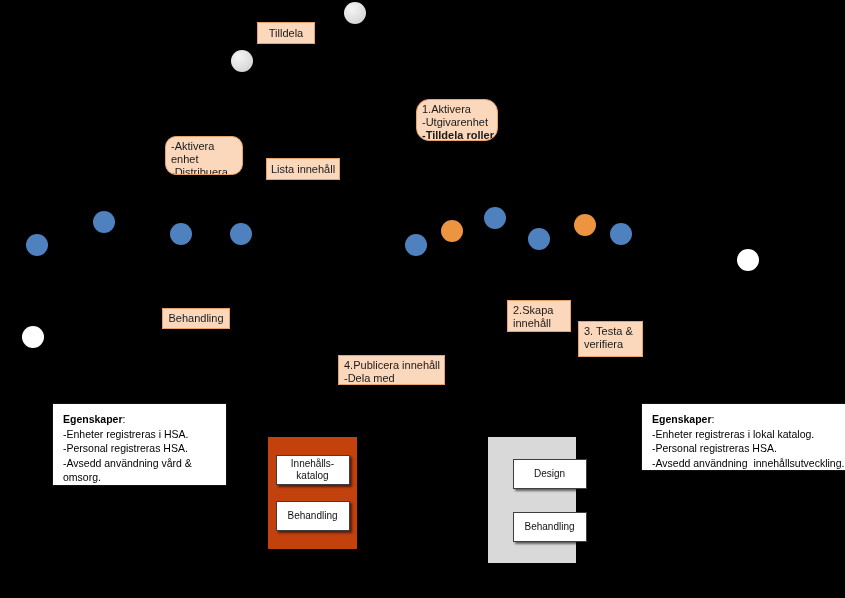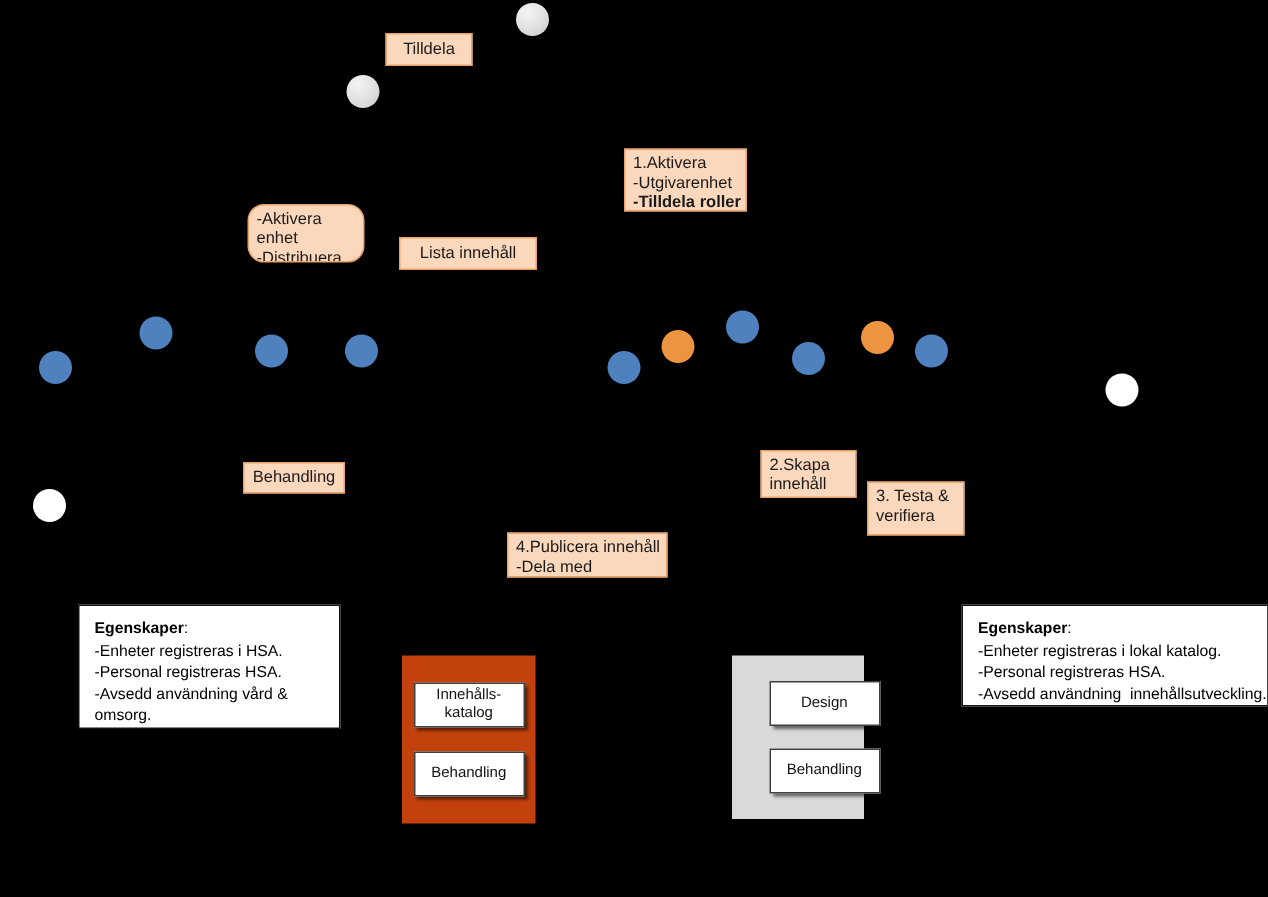--- a/index.html
+++ b/index.html
@@ -107,26 +107,26 @@
         <span class="ln">Tilldela</span>
       </div>
     </div>
     <div class="peach pad" style="left: 165px; top: 136px; width: 78px; height: 39px; background: rgb(251, 215, 187); border-color: rgb(232, 163, 106); border-radius: 11px;">
       <div>
         <span class="ln">-Aktivera</span>
         <span class="ln">enhet</span>
         <span class="ln">-Distribuera</span>
       </div>
     </div>
-    <div class="peach center" style="left: 266px; top: 158px; width: 92px; height: 22px; background: rgb(251, 215, 187); border-color: rgb(232, 163, 106);">
+    <div class="peach center" style="left: 266px; top: 158px; width: 74px; height: 22px; background: rgb(251, 215, 187); border-color: rgb(232, 163, 106);">
       <div>
         <span class="ln">Lista innehåll</span>
       </div>
     </div>
-    <div class="peach pad" style="left: 416px; top: 99px; width: 82px; height: 42px; background: rgb(251, 215, 187); border-color: rgb(232, 163, 106);">
+    <div class="peach pad" style="left: 416px; top: 99px; width: 82px; height: 42px; background: rgb(251, 215, 187); border-color: rgb(232, 163, 106); border-radius: 13px;">
       <div>
         <span class="ln">1.Aktivera</span>
         <span class="ln">-Utgivarenhet</span>
         <span class="ln b">-Tilldela roller</span>
       </div>
     </div>
     <div class="peach center" style="left: 162px; top: 308px; width: 68px; height: 21px; background: rgb(251, 215, 187); border-color: rgb(232, 163, 106);">
       <div>
         <span class="ln">Behandling</span>
       </div>
@@ -168,21 +168,21 @@
           <span class="ln">Innehålls-</span>
           <span class="ln">katalog</span>
         </div>
       </div>
       <div class="panel-box">
         <div>
           <span class="ln">Behandling</span>
         </div>
       </div>
     </div>
-    <div class="panel" style="left: 488px; top: 437px; width: 88px; height: 109px; background: rgb(217, 217, 217); padding-left: 35px;">
+    <div class="panel" style="left: 488px; top: 437px; width: 88px; height: 126px; background: rgb(217, 217, 217); padding-left: 35px;">
       <div class="panel-box">
         <div>
           <span class="ln">Design</span>
         </div>
       </div>
       <div class="panel-box">
         <div>
           <span class="ln">Behandling</span>
         </div>
       </div>

